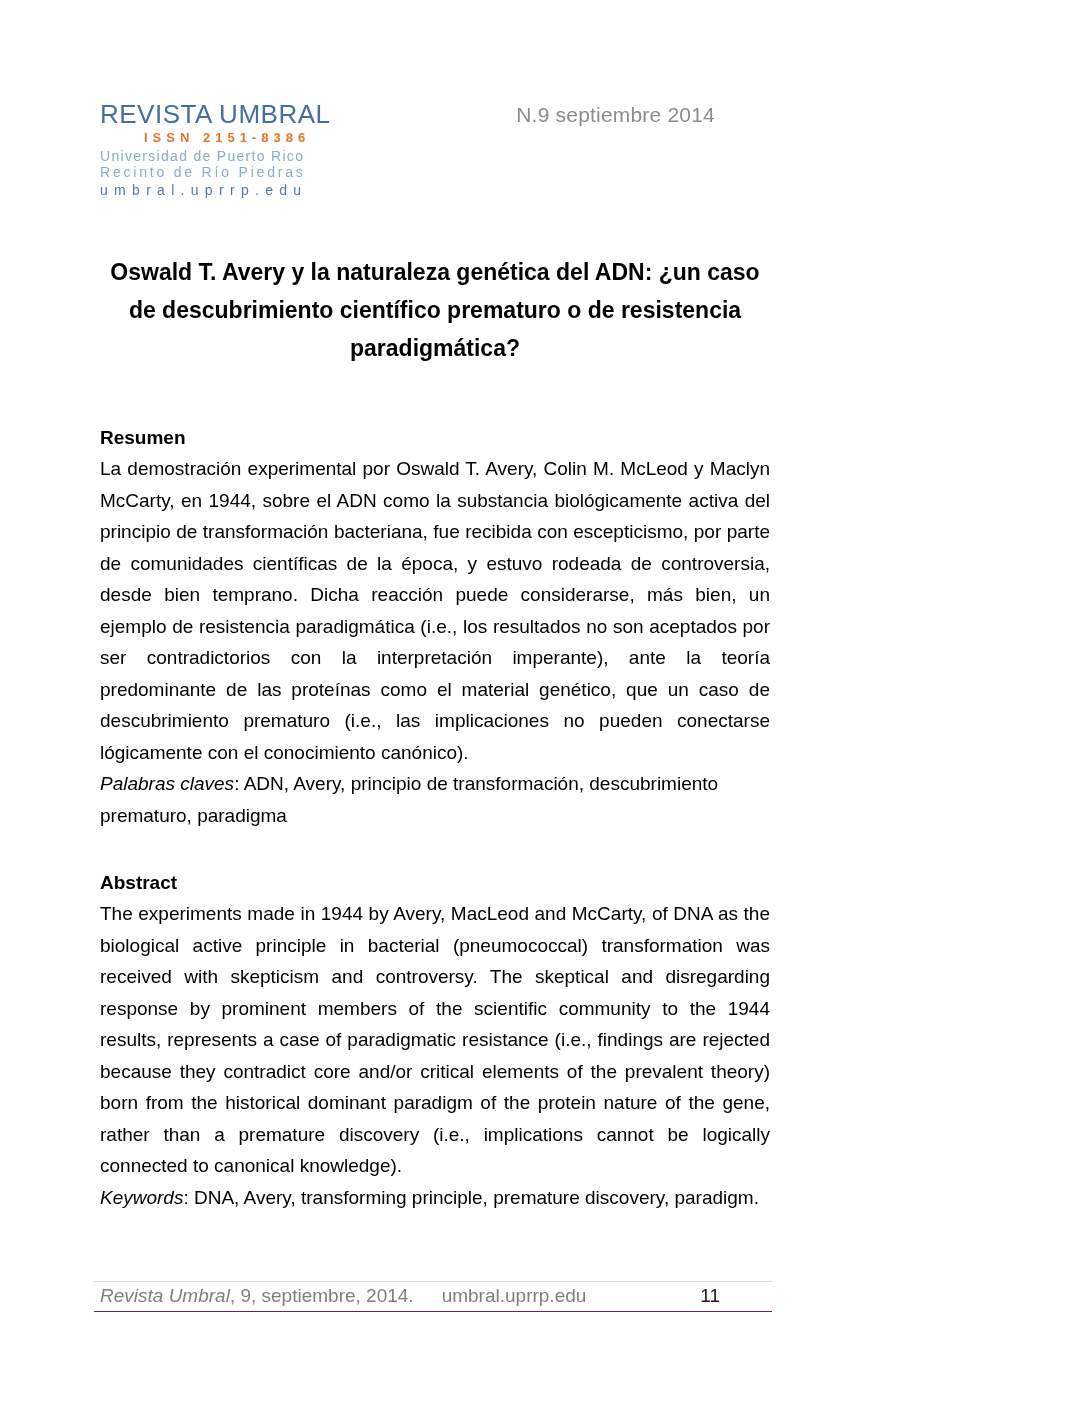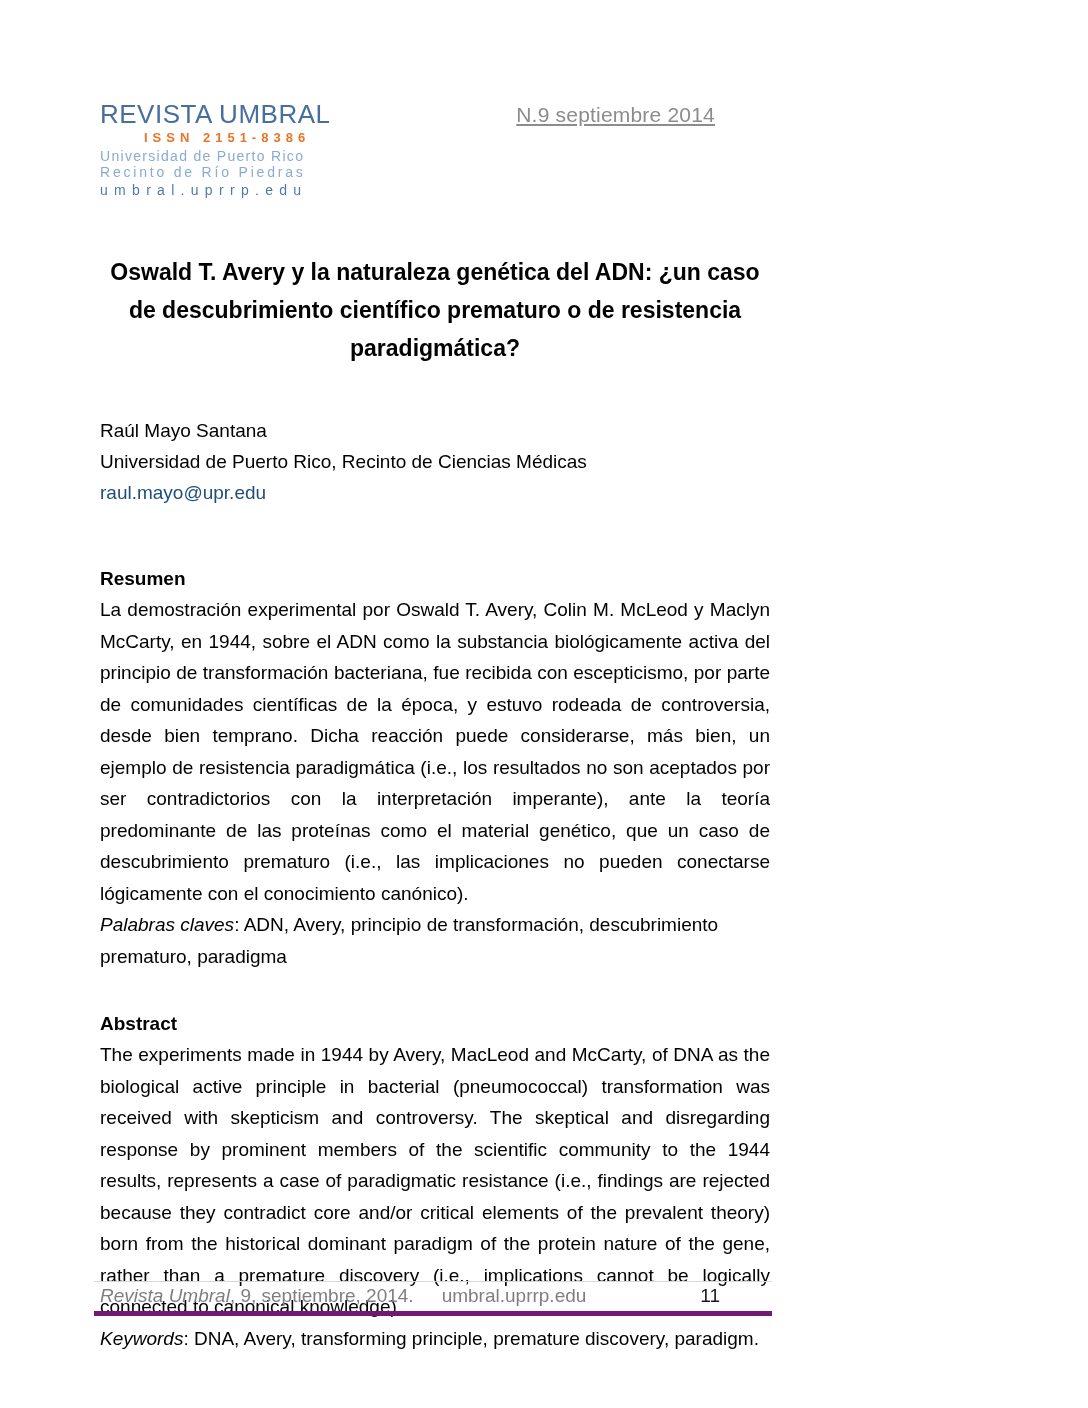--- a/index.html
+++ b/index.html
@@ -69,21 +69,20 @@
     line-height: 17px;
     margin-top: 2px;
     white-space: nowrap;
   }
   .issue {
     font-size: 21px;
     color: #8c8c8c;
     margin-top: 3px;
     margin-right: 55px;
     letter-spacing: 0.2px;
-    text-decoration: underline;
   }
 
   
   .received {
     text-align: right;
     font-size: 19px;
     font-weight: 700;
     color: #7f7f7f;
     margin-top: 2px;
     margin-right: -10px;
@@ -129,21 +128,21 @@
   }
   .section p.keywords em { font-style: italic; }
 
   
   .footer {
     position: absolute;
     left: 94px;
     right: 96px;
     top: 1281px;
     border-top: 1px solid #d8d8d8;
-    border-bottom: 5px solid #701a75;
+    border-bottom: 1px solid #701a75;
     padding: 3px 0 4px 6px;
     display: flex;
     align-items: baseline;
     font-size: 19px;
     color: #7f7f7f;
   }
   .footer .journal { font-style: italic; }
   .footer .footer-url { margin-left: 28px; }
   .footer .spacer { flex: 1; }
   .footer .page-num {
@@ -163,25 +162,20 @@
       <div class="logo-line1">Universidad de Puerto Rico</div>
       <div class="logo-line2">Recinto de Río Piedras</div>
       <div class="logo-url">umbral.uprrp.edu</div>
     </div>
     <div class="issue">N.9 septiembre 2014</div>
   </div>
 
 
   <h1 class="title">Oswald T. Avery y la naturaleza genética del ADN: ¿un caso de descubrimiento científico prematuro o de resistencia paradigmática?</h1>
 
-  <div class="author">
-    <div>Raúl Mayo Santana</div>
-    <div>Universidad de Puerto Rico, Recinto de Ciencias Médicas</div>
-    <a class="email">raul.mayo@upr.edu</a>
-  </div>
 
   <div class="section resumen">
     <h2>Resumen</h2>
     <p class="body">La demostración experimental por Oswald T. Avery, Colin M. McLeod y Maclyn McCarty, en 1944, sobre el ADN como la substancia biológicamente activa del principio de transformación bacteriana, fue recibida con escepticismo, por parte de comunidades científicas de la época, y estuvo rodeada de controversia, desde bien temprano. Dicha reacción puede considerarse, más bien, un ejemplo de resistencia paradigmática (i.e., los resultados no son aceptados por ser contradictorios con la interpretación imperante), ante la teoría predominante de las proteínas como el material genético, que un caso de descubrimiento prematuro (i.e., las implicaciones no pueden conectarse lógicamente con el conocimiento canónico).</p>
     <p class="keywords"><em>Palabras claves</em><span>: ADN, Avery, principio de transformación, descubrimiento prematuro, paradigma</span></p>
   </div>
 
   <div class="section abstract">
     <h2>Abstract</h2>
     <p class="body">The experiments made in 1944 by Avery, MacLeod and McCarty, of DNA as the biological active principle in bacterial (pneumococcal) transformation was received with skepticism and controversy. The skeptical and disregarding response by prominent members of the scientific community to the 1944 results, represents a case of paradigmatic resistance (i.e., findings are rejected because they contradict core and/or critical elements of the prevalent theory) born from the historical dominant paradigm of the protein nature of the gene, rather than a premature discovery (i.e., implications cannot be logically connected to canonical knowledge).</p>

